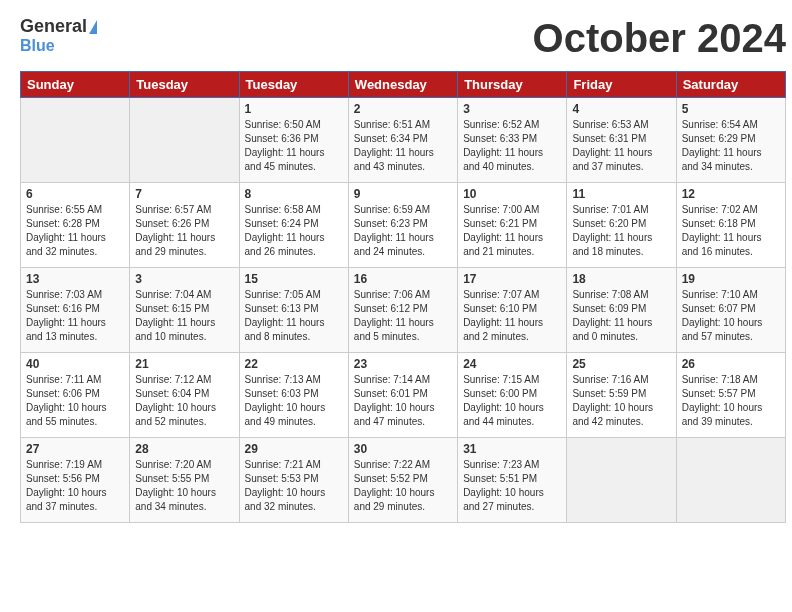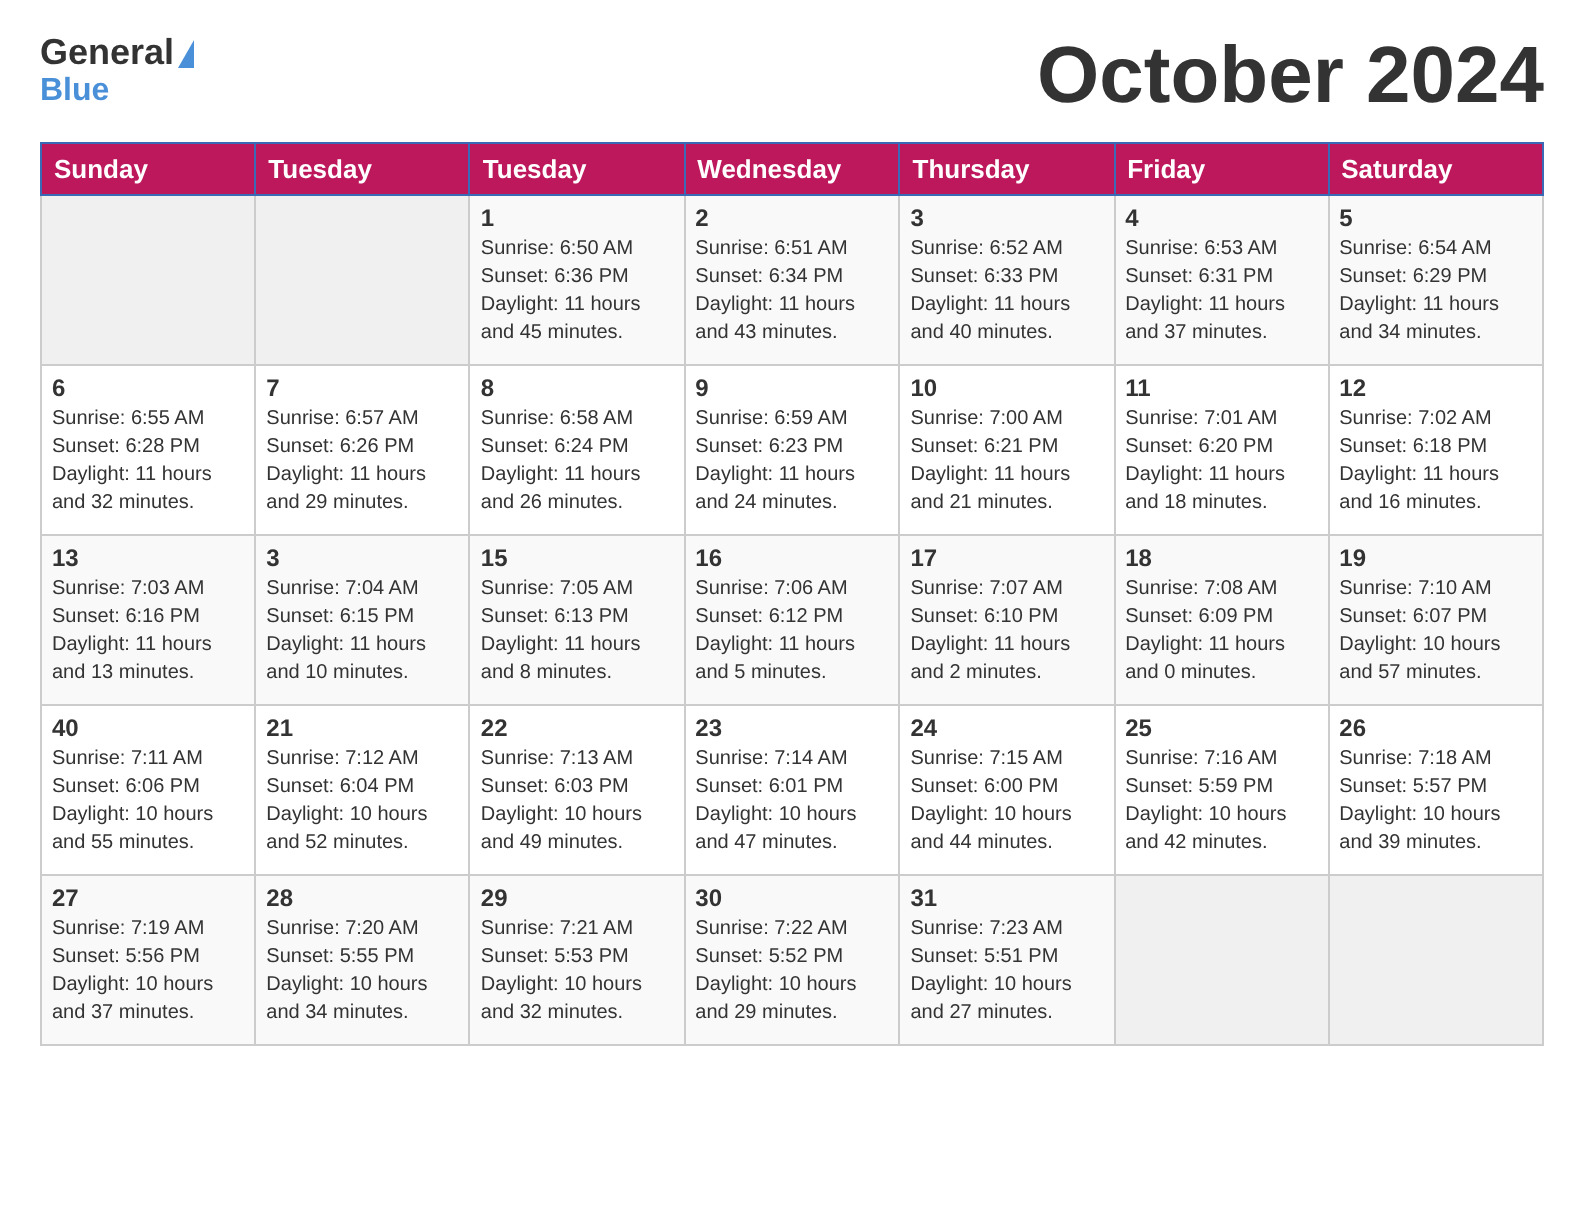--- a/index.html
+++ b/index.html
@@ -4,21 +4,21 @@
   <style>
     * { box-sizing: border-box; margin: 0; padding: 0; }
     body {
       font-family: Arial, sans-serif;
       background: #fff;
       width: 792px;
       min-height: 612px;
     }
     .page {
       width: 792px;
-      padding: 16px 20px 16px 20px;
+      padding: 16px 6px 16px 20px;
     }
     .header {
       display: flex;
       justify-content: space-between;
       align-items: flex-start;
       margin-bottom: 10px;
     }
     .logo {
       display: flex;
       flex-direction: column;
@@ -59,21 +59,21 @@
       font-size: 15px;
       font-weight: normal;
       color: #333;
     }
     .calendar {
       width: 100%;
       border-collapse: collapse;
       border: 1px solid #ccc;
     }
     .calendar th {
-      background-color: #be185d;
+      background-color: #b91c1c;
       color: #fff;
       font-size: 13px;
       font-weight: bold;
       padding: 5px 6px;
       border: 1px solid #3a6ab5;
       text-align: left;
     }
     .calendar td {
       vertical-align: top;
       border: 1px solid #ccc;

